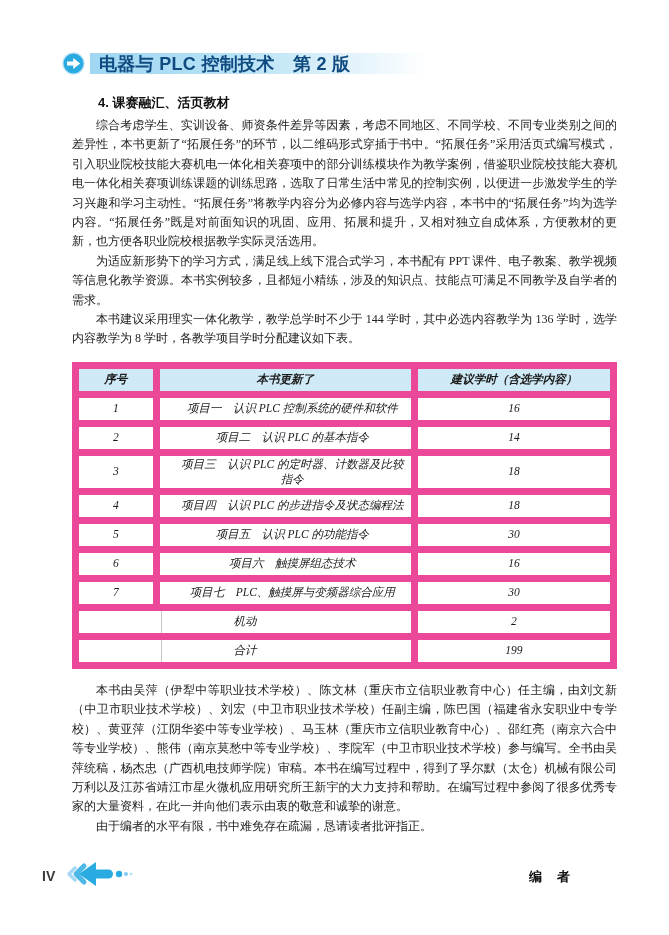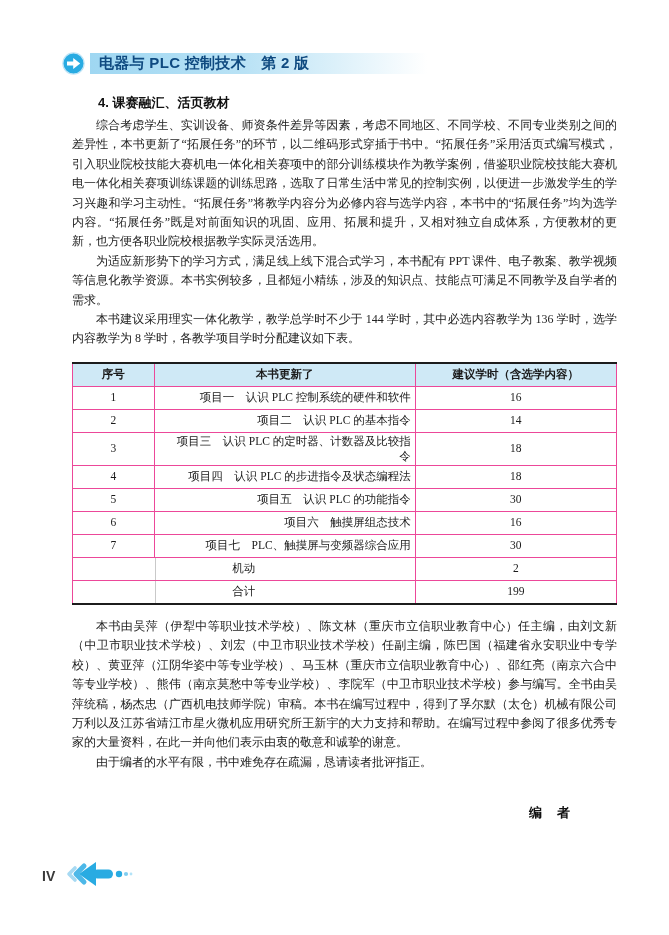--- a/index.html
+++ b/index.html
@@ -9,50 +9,50 @@
     overflow:hidden;
   }
   
   .header { position:absolute; top:52px; left:62px; right:0; display:flex; align-items:center; }
   .header-icon { width:23px; height:23px; flex:0 0 auto; }
   .header-bar {
     margin-left:5px; height:21px; width:335px;
     background:linear-gradient(to right,#9fd7f2 0%,#b9e2f5 45%,rgba(255,255,255,0) 98%);
     display:flex; align-items:center; padding-left:9px;
     font-family:"Liberation Sans","DejaVu Sans",sans-serif;
-    font-weight:bold; font-size:15px; color:#0f4a80; letter-spacing:0.3px;
+    font-weight:bold; font-size:18px; color:#0f4a80; letter-spacing:0.3px;
   }
   
   .content { position:absolute; left:72px; top:93px; width:545px; }
   .section-title {
     font-family:"Liberation Sans","DejaVu Sans",sans-serif;
     font-weight:bold; font-size:13px; color:#111;
     text-indent:2em; margin:0 0 3px 0; line-height:20px;
   }
   .para {
     margin:0; font-size:12px; line-height:19.4px;
     text-align:justify; text-indent:2em; color:#222;
   }
   
   table.hours-table {
     width:100%; border-collapse:collapse; margin:13px 0 12px 0;
     font-size:11.5px; color:#1a1a1a;
     border-top:2.5px solid #1c1c1c; border-bottom:2.5px solid #1c1c1c;
   }
   .hours-table th, .hours-table td {
-    border:1px solid #ec4899; height:20px; padding:1px 4px; line-height:15px;
+    border:7px solid #ec4899; height:20px; padding:1px 4px; line-height:15px;font-style:italic;
   }
   .hours-table th {
     background:#cfe9f6; font-weight:bold; text-align:center; font-size:11.5px;
   }
   .col-no { width:15%; }
   .col-name { width:48%; }
   .col-hours { width:37%; }
   td.cell-no, td.cell-hours { text-align:center; }
-  td.cell-name { text-align:right; padding-left:18px; }
+  td.cell-name { text-align:center; padding-left:18px; }
   td.cell-merged {
     text-align:center;
     background-image:linear-gradient(#c9c9c9,#c9c9c9);
     background-repeat:no-repeat; background-position:82px 0; background-size:1px 100%;
   }
   
   .signature {
     margin-top:32px; text-align:right; padding-right:46px;
     font-size:13px; font-weight:bold; color:#111; letter-spacing:1px;
   }

